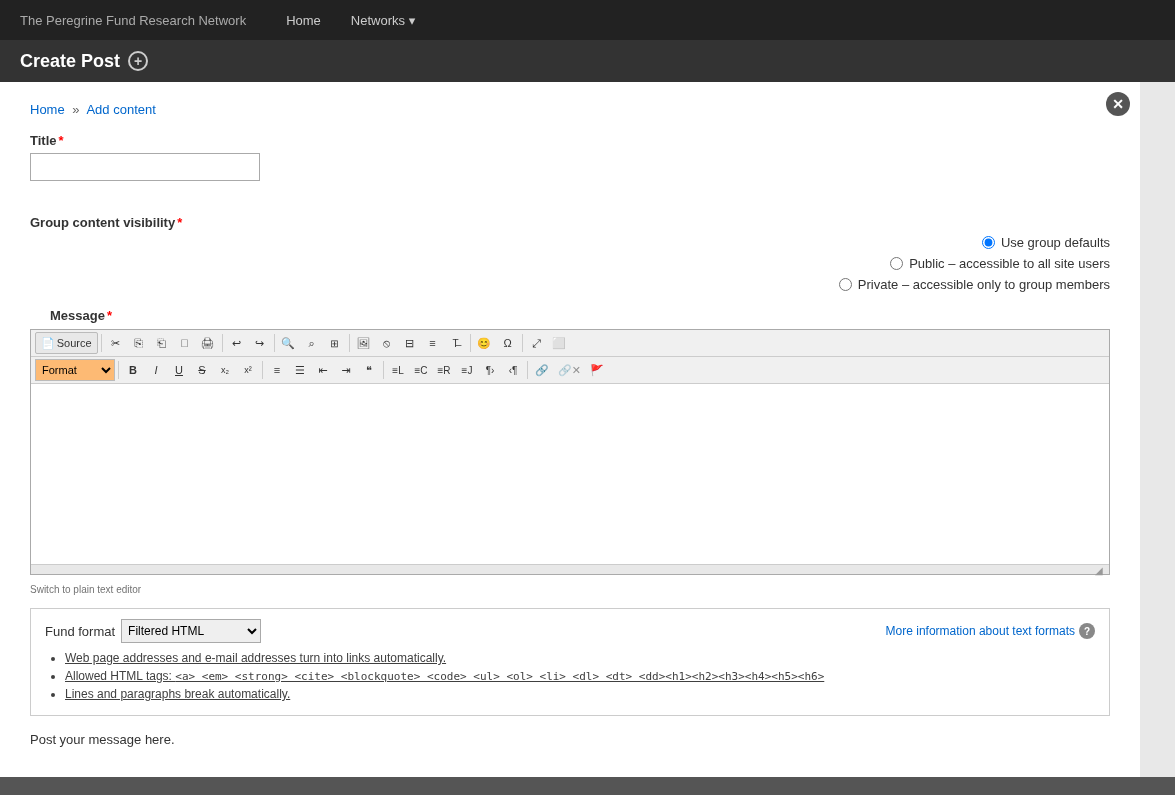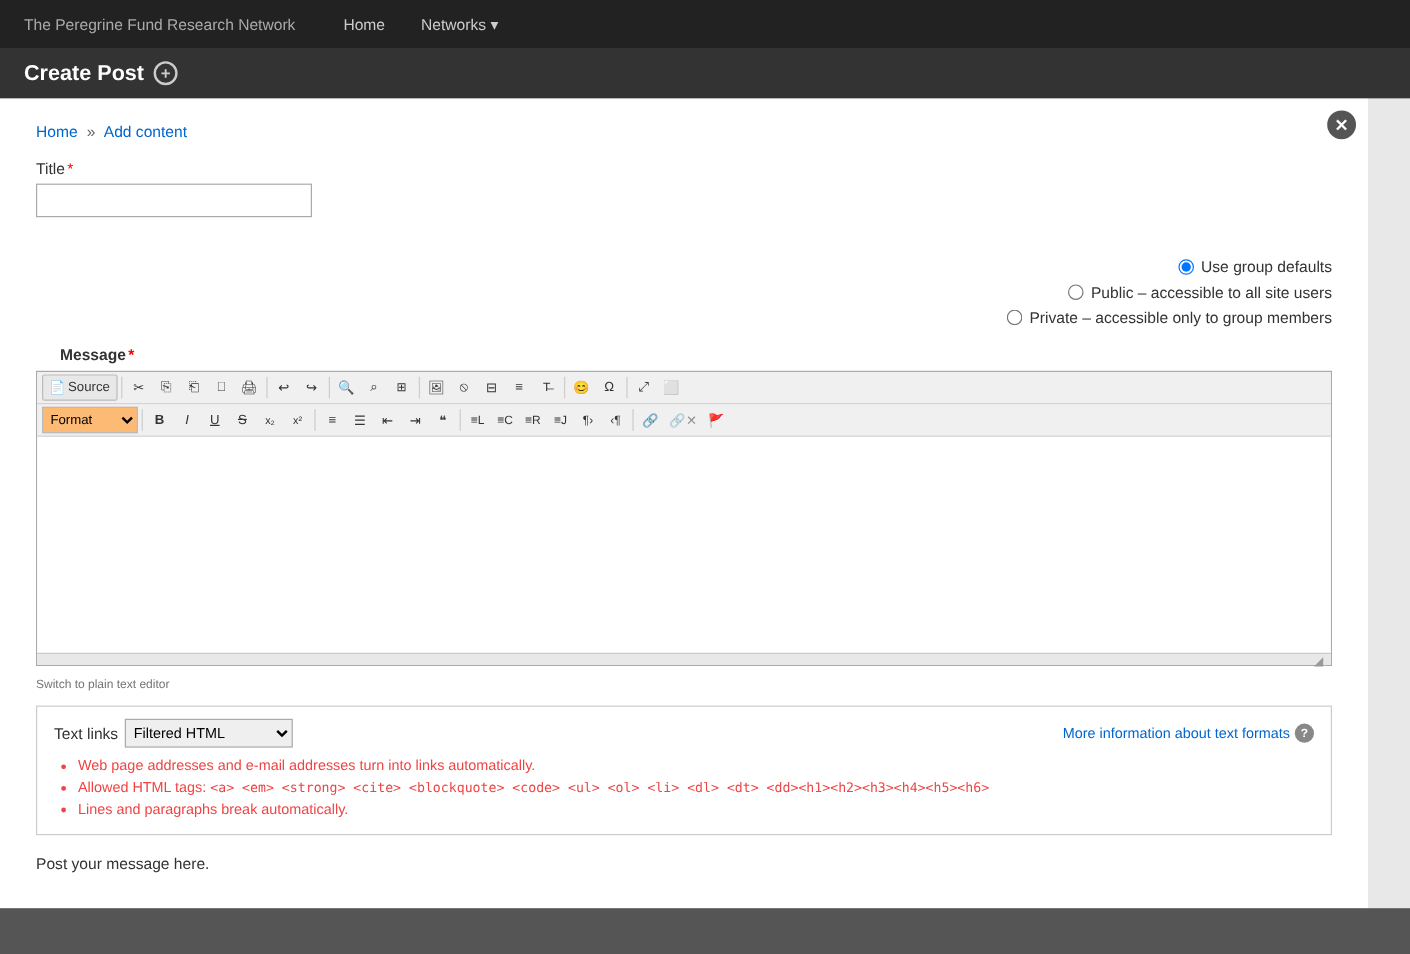--- a/index.html
+++ b/index.html
@@ -88,21 +88,21 @@
     }
     .breadcrumb a {
       color: #0066cc;
       text-decoration: none;
     }
     .breadcrumb .sep { margin: 0 4px; color: #666; }
 
     
     .field-label {
       font-size: 13px;
-      font-weight: normal;
+      font-weight: bold;
       margin-bottom: 5px;
     }
     .required { color: red; margin-left: 2px; }
 
     .title-input {
       width: 230px;
       height: 28px;
       border: 1px solid #aaa;
       padding: 2px 5px;
       font-size: 13px;
@@ -269,21 +269,22 @@
       color: #fff;
       font-size: 10px;
       font-weight: bold;
     }
     .format-hints {
       font-size: 12px;
       padding-left: 20px;
     }
     .format-hints li {
       margin-bottom: 4px;
-      color: #ef4444;
+      color: #404040;
+      text-decoration: underline;
     }
     .format-hints code {
       font-family: monospace;
       font-size: 11px;
     }
 
     
     .post-hint {
       margin-top: 0;
       font-size: 13px;
@@ -335,20 +336,23 @@
     </div>
 
     <div class="section">
       <div class="field-label">
         <span>Title</span><span class="required">*</span>
       </div>
       <input type="text" class="title-input" style="">
     </div>
 
     <div class="section">
+      <div class="field-label">
+        <span>Group content visibility</span><span class="required">*</span>
+      </div>
       <div class="radio-group">
         <label class="radio-item">
           <input type="radio" name="visibility" checked="" style="">
           <span>Use group defaults</span>
         </label>
         <label class="radio-item">
           <input type="radio" name="visibility" style="">
           <span>Public – accessible to all site users</span>
         </label>
         <label class="radio-item">
@@ -438,21 +442,21 @@
         </div>
       </div>
 
       <div class="switch-editor">
         <a>Switch to plain text editor</a>
       </div>
 
       <div class="text-format-box">
         <div class="text-format-header">
           <div style="display:flex;align-items:center;">
-            <span class="text-format-label">Text links</span>
+            <span class="text-format-label">Fund format</span>
             <select class="text-format-select">
               <option>Filtered HTML</option>
               <option>Full HTML</option>
               <option>Plain text</option>
             </select>
           </div>
           <a class="more-info-link">
             <span>More information about text formats</span>
             <span class="help-icon">?</span>
           </a>

